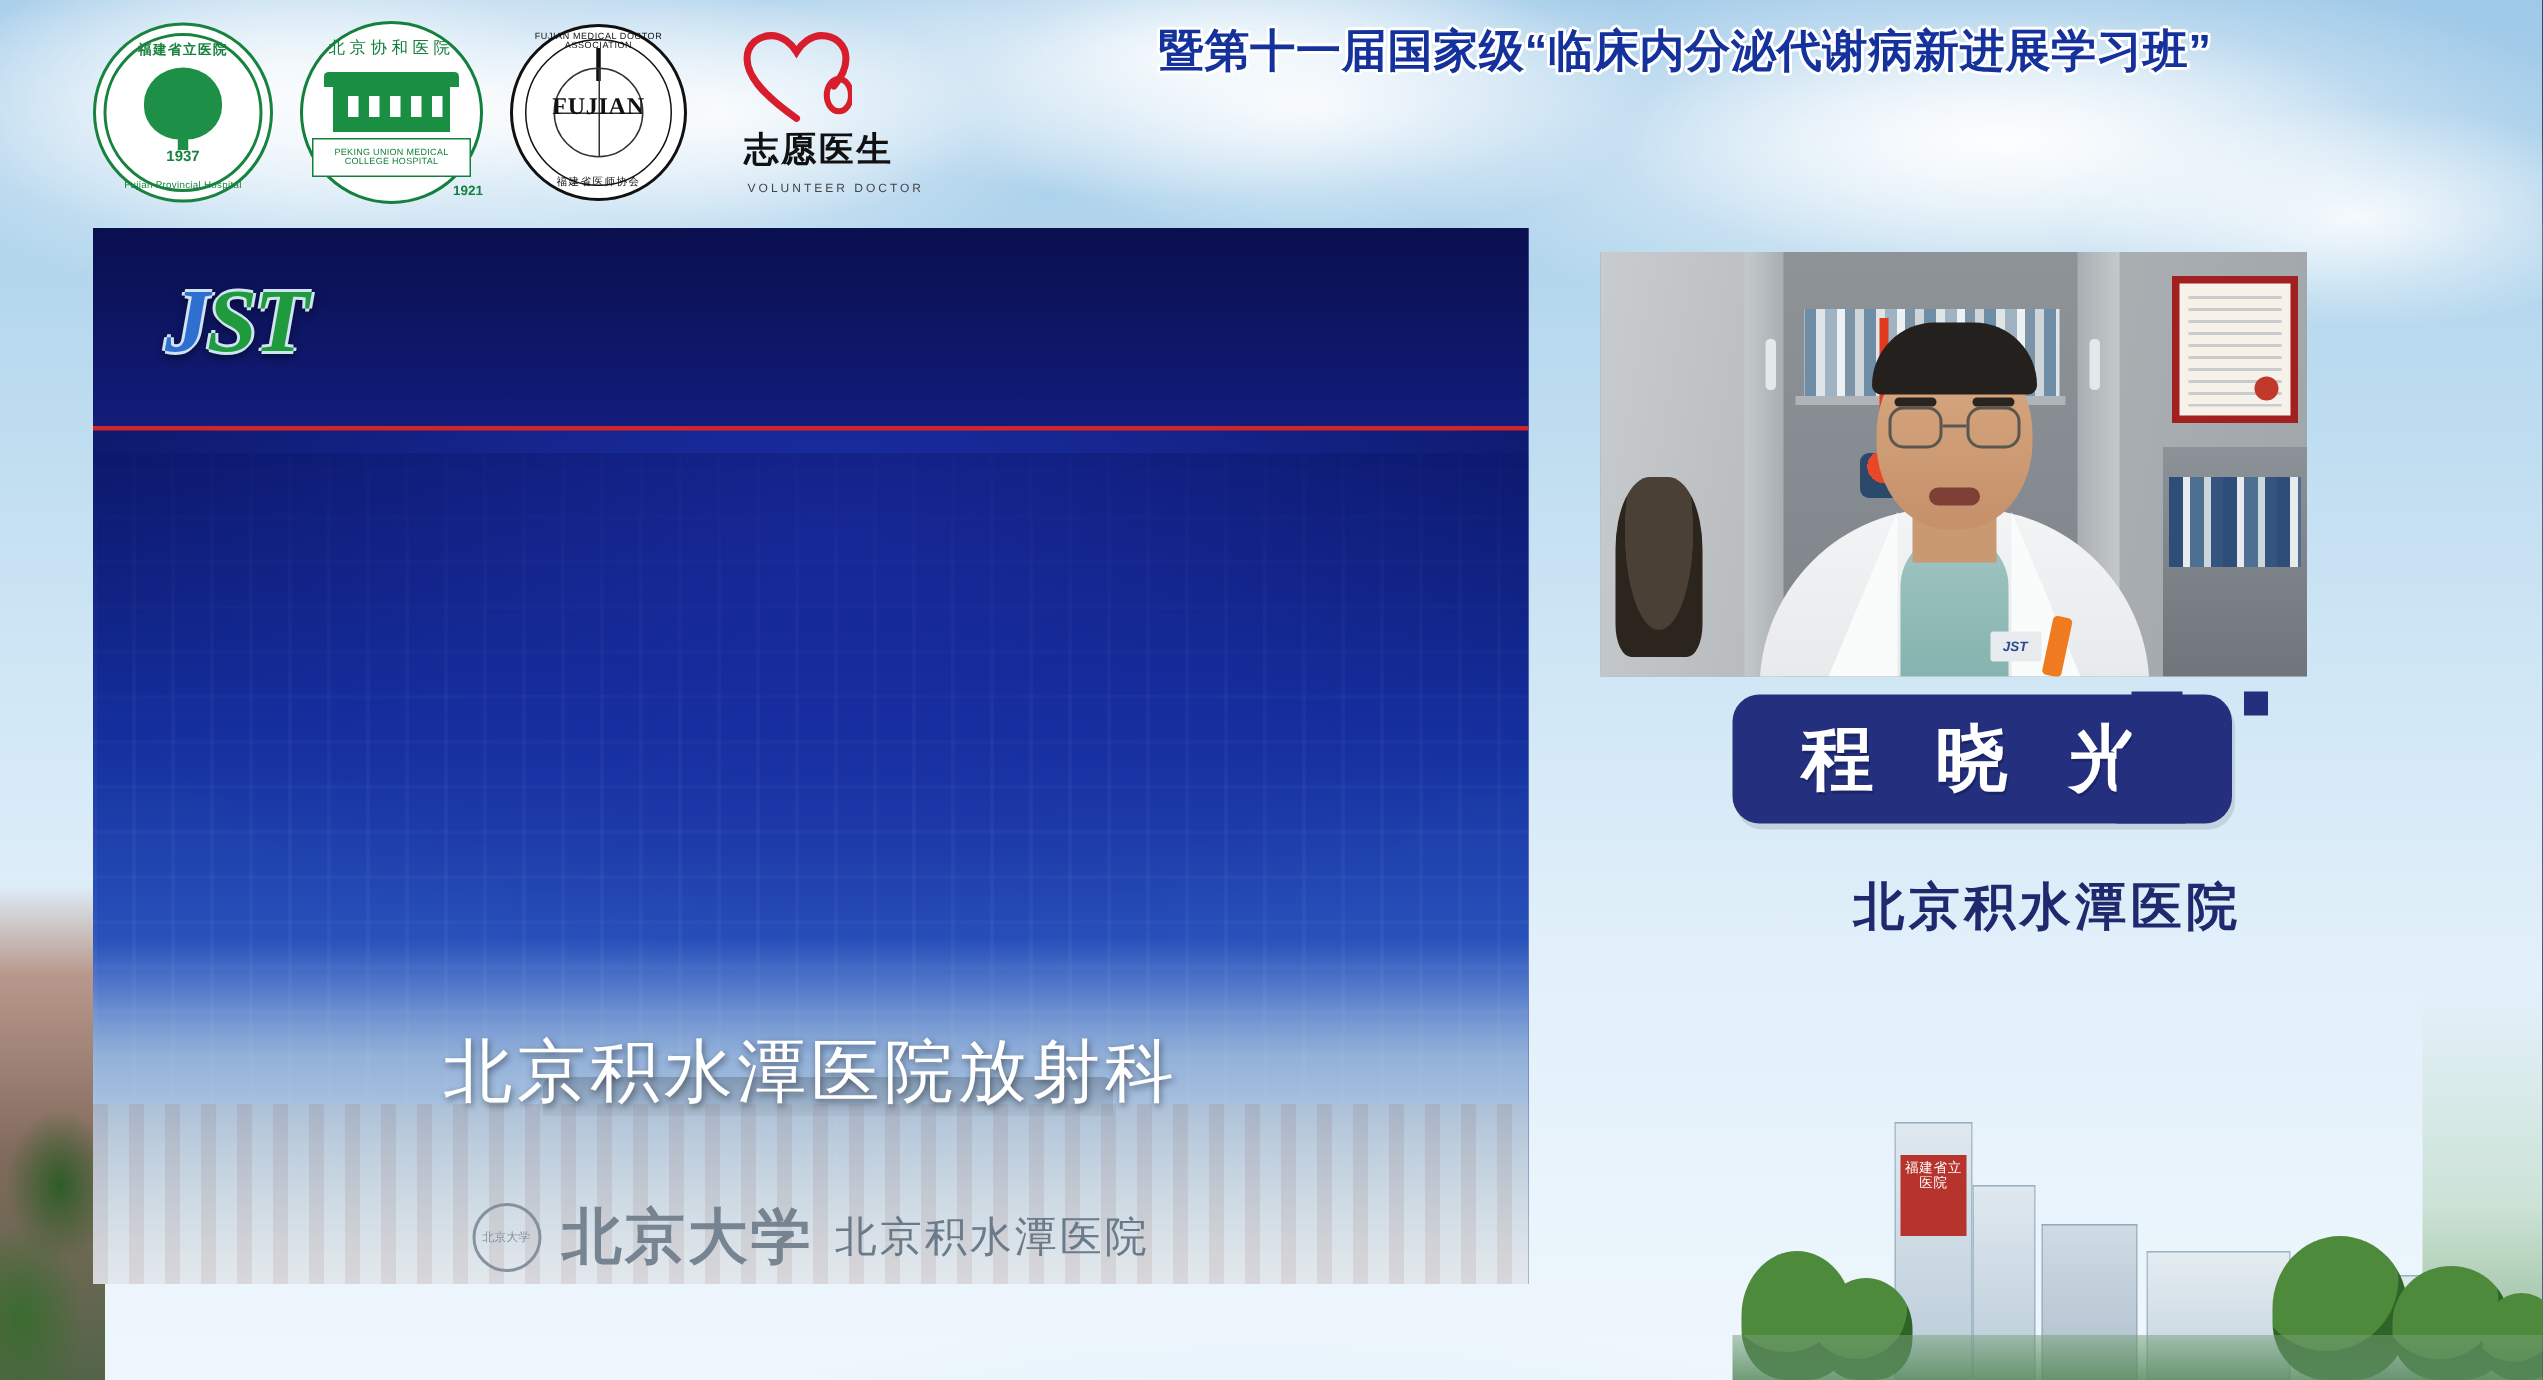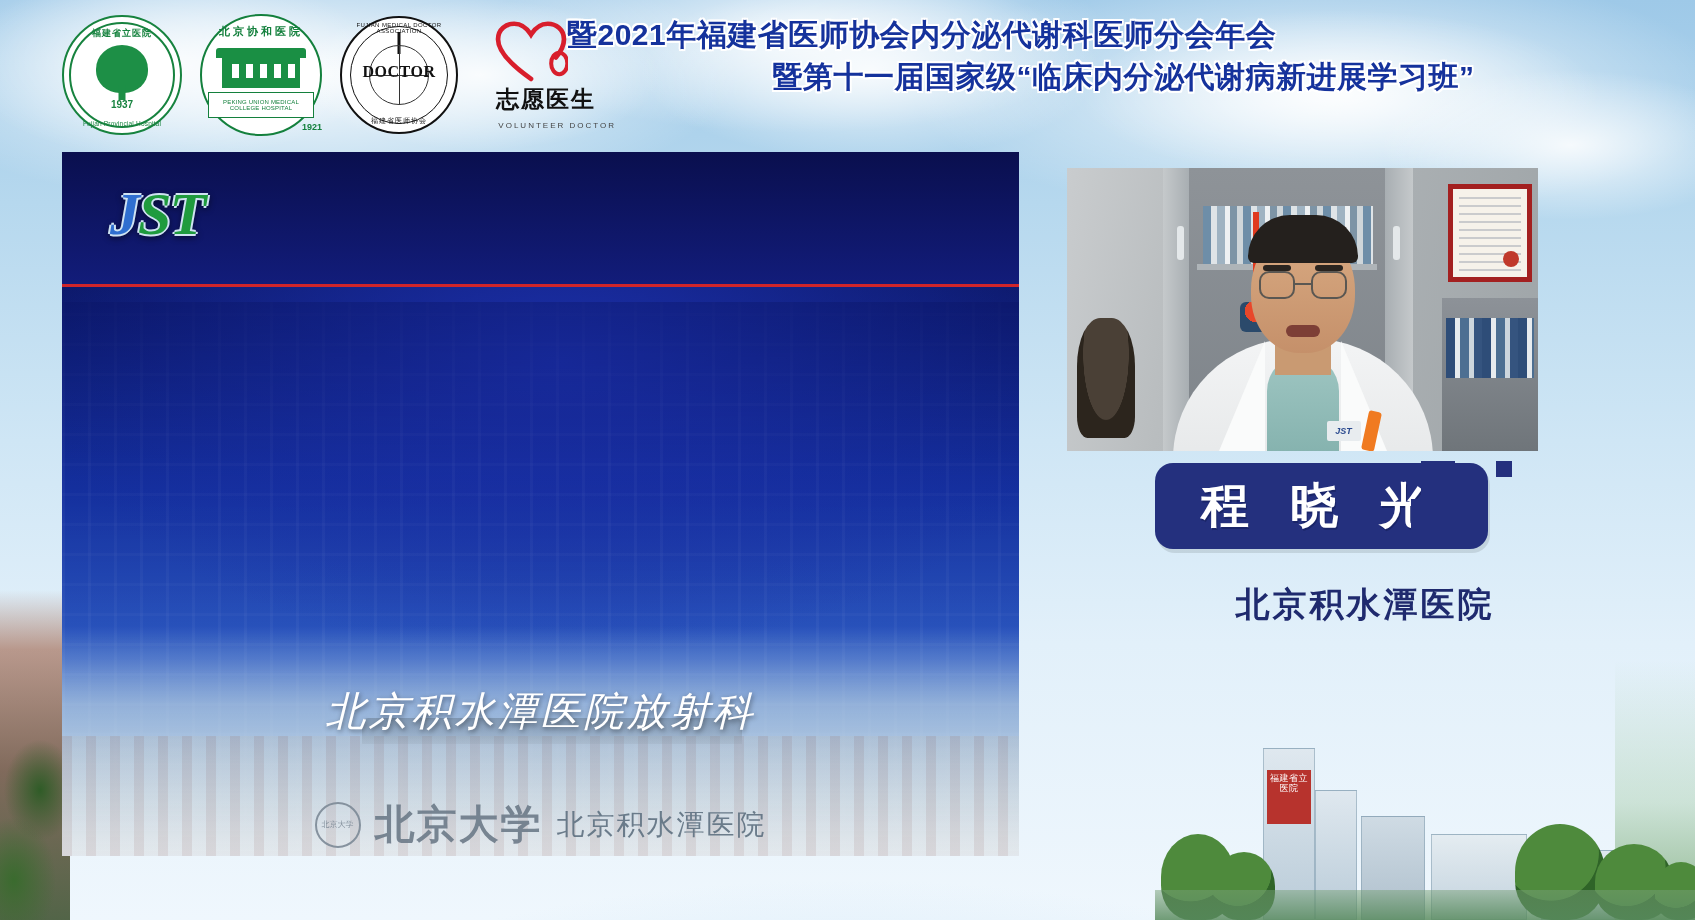--- a/index.html
+++ b/index.html
@@ -95,21 +95,21 @@
   }
 
   
   .logo-pumch { width: 122px; height: 122px; }
   .pumch-ring {
     position: absolute; inset: 0; border-radius: 50%;
     border: 2px solid #14803d; background: #fff;
   }
   .pumch-cn {
     position: absolute; left: 0; right: 0; top: 10px; text-align: center;
-    font-size: 11px; color: #14803d; font-weight: bold; letter-spacing: 3px;
+    font-size: 11px; color: #14803d; font-weight: normal; letter-spacing: 3px;
   }
   .pumch-roof {
     position: absolute; left: 16px; top: 34px; width: 90px; height: 10px;
     background: #1a8f44; border-radius: 3px 3px 0 0;
   }
   .pumch-body {
     position: absolute; left: 22px; top: 44px; width: 78px; height: 30px;
     background: #1a8f44;
   }
   .pumch-win {
@@ -264,25 +264,24 @@
     font-size: 66px;
     font-weight: normal;
     letter-spacing: 2px;
     font-family: "Liberation Serif", serif;
     text-shadow: 2px 2px 4px rgba(0,0,0,.55);
   }
   .slide-sub1 {
     position: absolute; left: 0; right: 0; top: 532px;
     text-align: center;
     color: #ffffff;
-    font-size: 40px;
+    font-size: 46px;
     letter-spacing: 3px;
     font-family: "Liberation Serif", serif;
     text-shadow: 1px 2px 5px rgba(0,0,0,.45);
-    font-style: italic;
   }
   .slide-sub2 {
     position: absolute; left: 0; right: 0; top: 608px;
     text-align: center;
     color: #ffffff;
     font-size: 44px;
     letter-spacing: 3px;
     font-family: "Liberation Serif", serif;
     text-shadow: 1px 2px 5px rgba(0,0,0,.45);
   }
@@ -564,36 +563,35 @@
         </div>
         <div class="pumch-year">1921</div>
       </div>
 
       <div class="logo logo-fjmda">
         <div class="fj-o1"></div>
         <div class="fj-o2"></div>
         <div class="fj-arc-top">FUJIAN MEDICAL DOCTOR ASSOCIATION</div>
         <div class="fj-staff"></div>
         <div class="fj-globe"></div>
-        <div class="fj-text">DOCTOR</div>
+        <div class="fj-text">FUJIAN</div>
         <div class="fj-arc-bot">福建省医师协会</div>
       </div>
 
       <div class="logo logo-vd">
         <svg class="vd-heart" viewBox="0 0 110 92">
           <path d="M55 86 C18 60 6 42 6 27 C6 12 18 4 30 4 C41 4 50 12 55 20 C60 12 69 4 80 4 C92 4 104 12 104 27 C104 36 100 45 92 54" fill="none" stroke="#d81e2c" stroke-width="7" stroke-linecap="round"></path>
           <ellipse cx="97" cy="63" rx="12" ry="16" fill="none" stroke="#d81e2c" stroke-width="6"></ellipse>
         </svg>
         <div class="vd-cn">志愿医生</div>
         <div class="vd-en">VOLUNTEER DOCTOR</div>
       </div>
     </div>
 
     <div class="header-title">
-      <div class="line l2">暨2021年福建省医师协会内分泌代谢科医师分会年会</div>
       <div class="line l3">暨第十一届国家级“临床内分泌代谢病新进展学习班”</div>
     </div>
   </div>
 
   <div class="slide">
     <div class="slide-bg"></div>
     <div class="slide-photo"></div>
     <div class="slide-bottom-photo"></div>
     <div class="slide-roof"></div>
 

